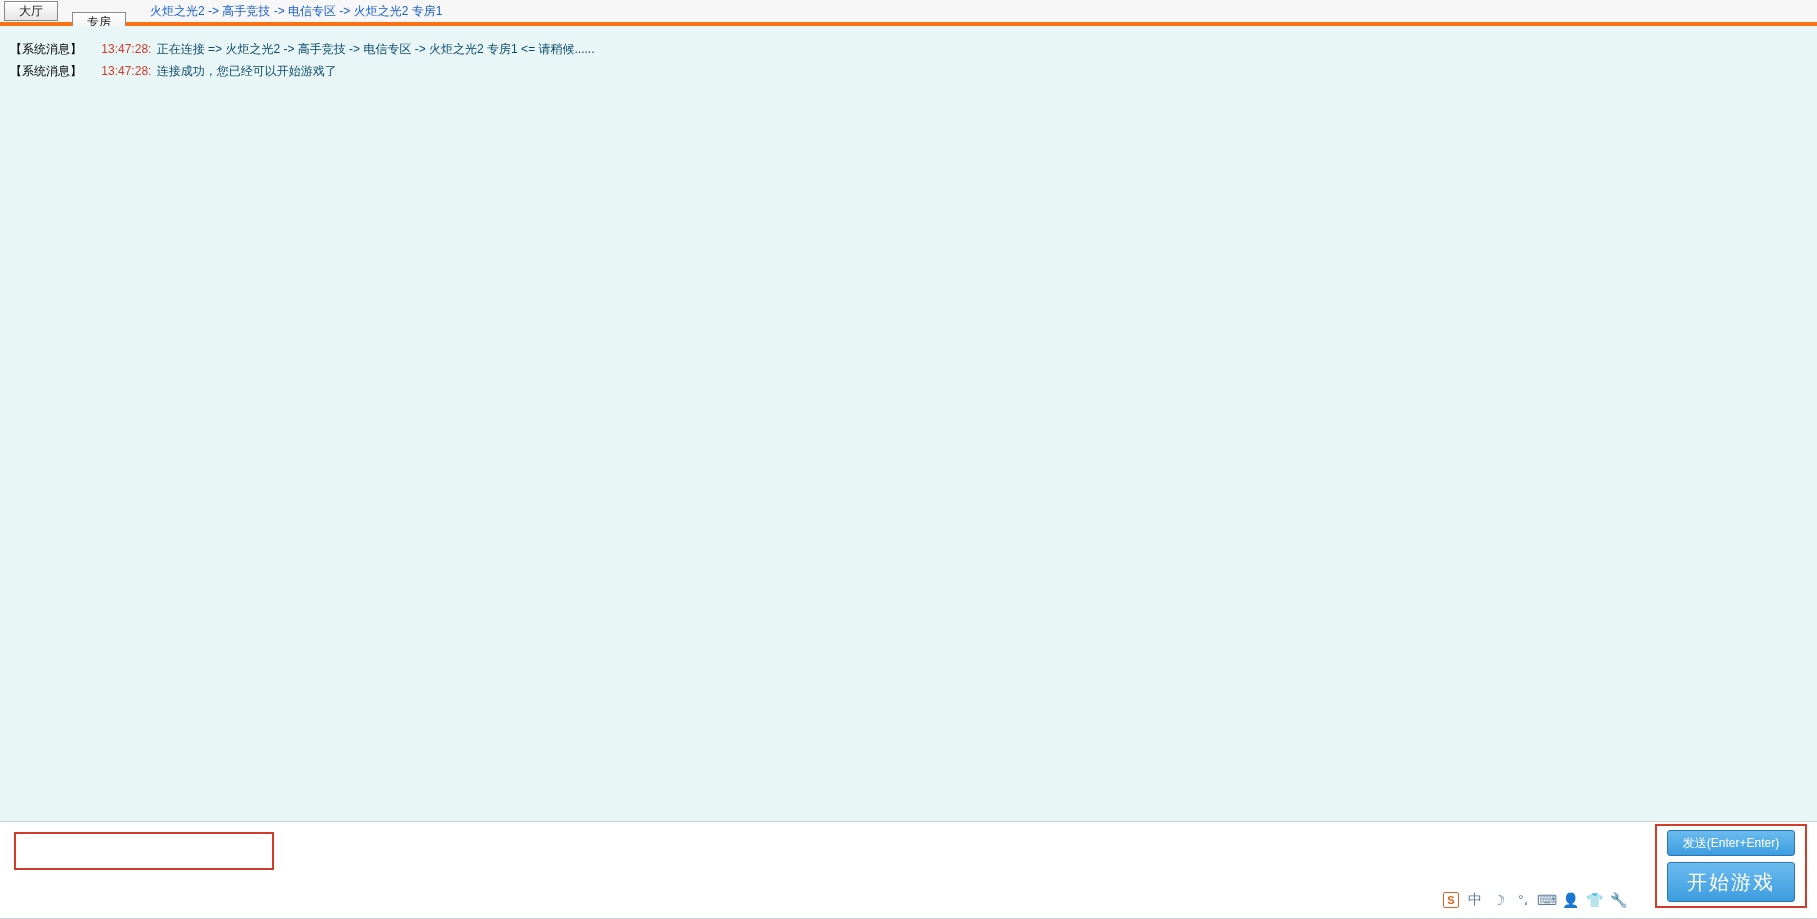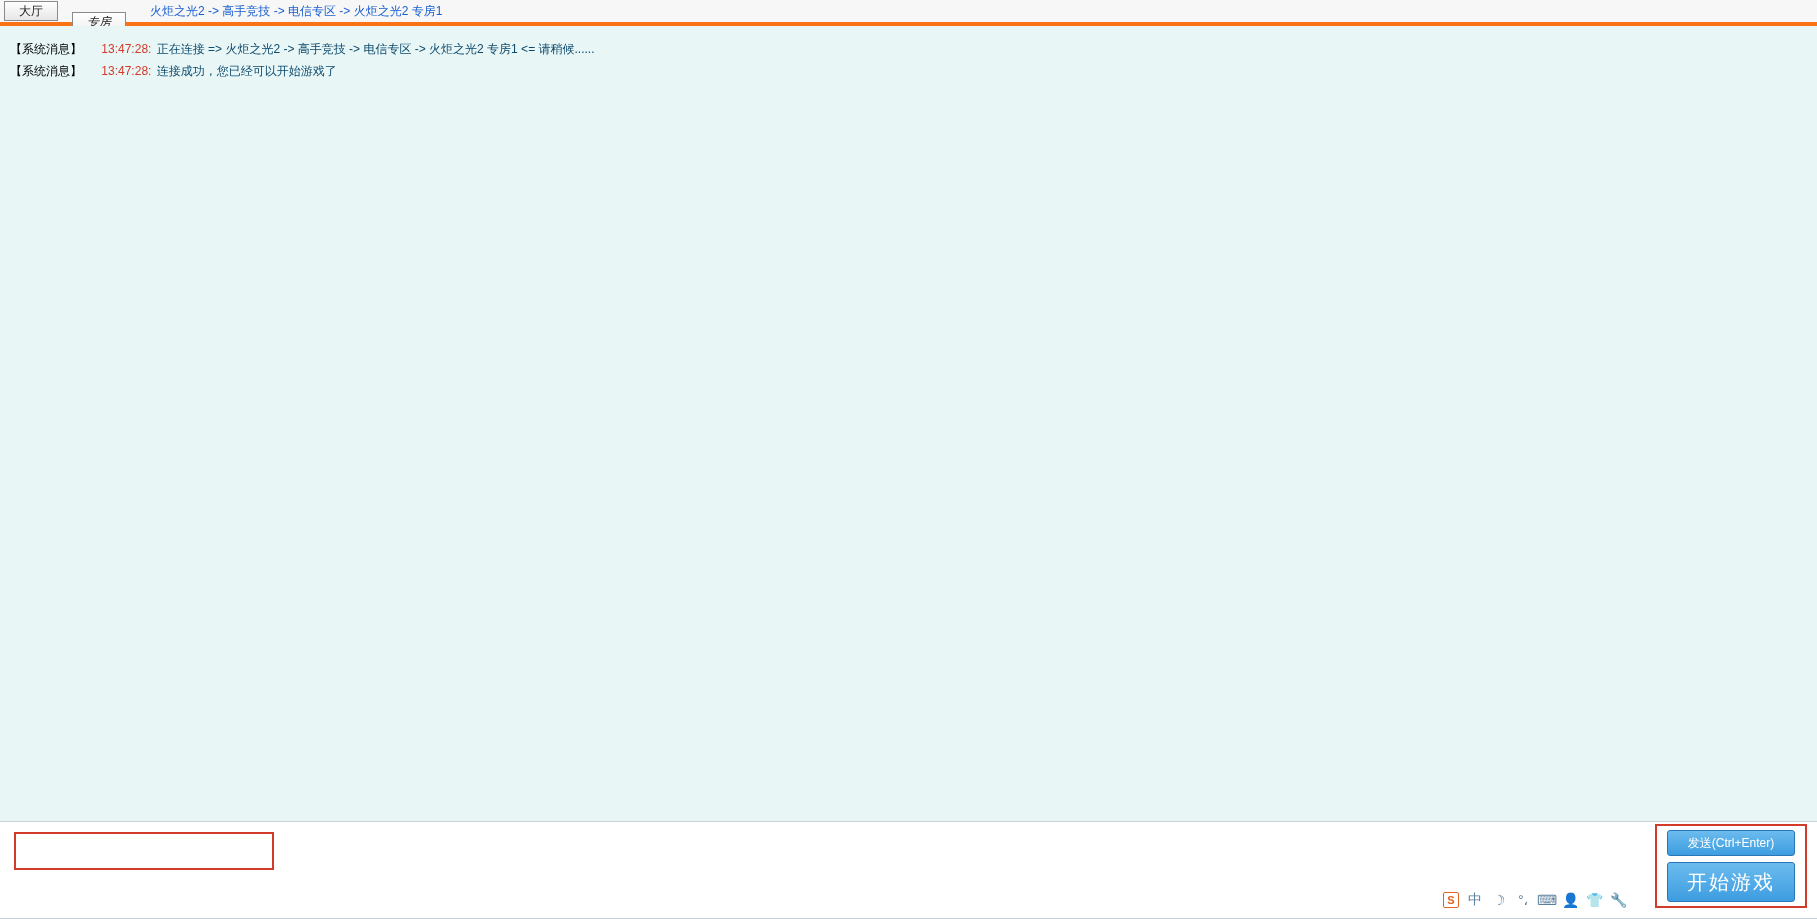--- a/index.html
+++ b/index.html
@@ -38,21 +38,20 @@
     margin-right: 2px;
     color: #222;
     cursor: pointer;
     user-select: none;
   }
   .tab.active {
     background: linear-gradient(#ffffff, #f0f0f0);
     border-bottom: 1px solid #f0f0f0;
     position: relative;
     top: 11px;
-    font-style: italic;
   }
   .breadcrumb {
     margin-left: 10px;
     color: #1a5fd0;
     font-size: 12px;
   }
 
   
   .logarea {
     position: absolute;
@@ -185,21 +184,21 @@
     <div class="logline">
       <span class="tag-sys">【系统消息】</span>
       <span class="tag-time">13:47:28:</span>
       <span class="tag-msg">连接成功，您已经可以开始游戏了</span>
     </div>
   </div>
 
   <div class="inputbar">
     <textarea class="chat-input" value="" style=""></textarea>
 
-    <button class="send-btn">发送(Ctrl+Enter)</button>
+    <button class="send-btn">发送(Enter+Enter)</button>
 
     <button class="start-btn">开始游戏</button>
 
     <div class="btn-area-hl"></div>
 
     <div class="tray">
       <span class="ic ic-s">S</span>
       <span class="ic">中</span>
       <span class="ic">☽</span>
       <span class="ic">°،</span>

